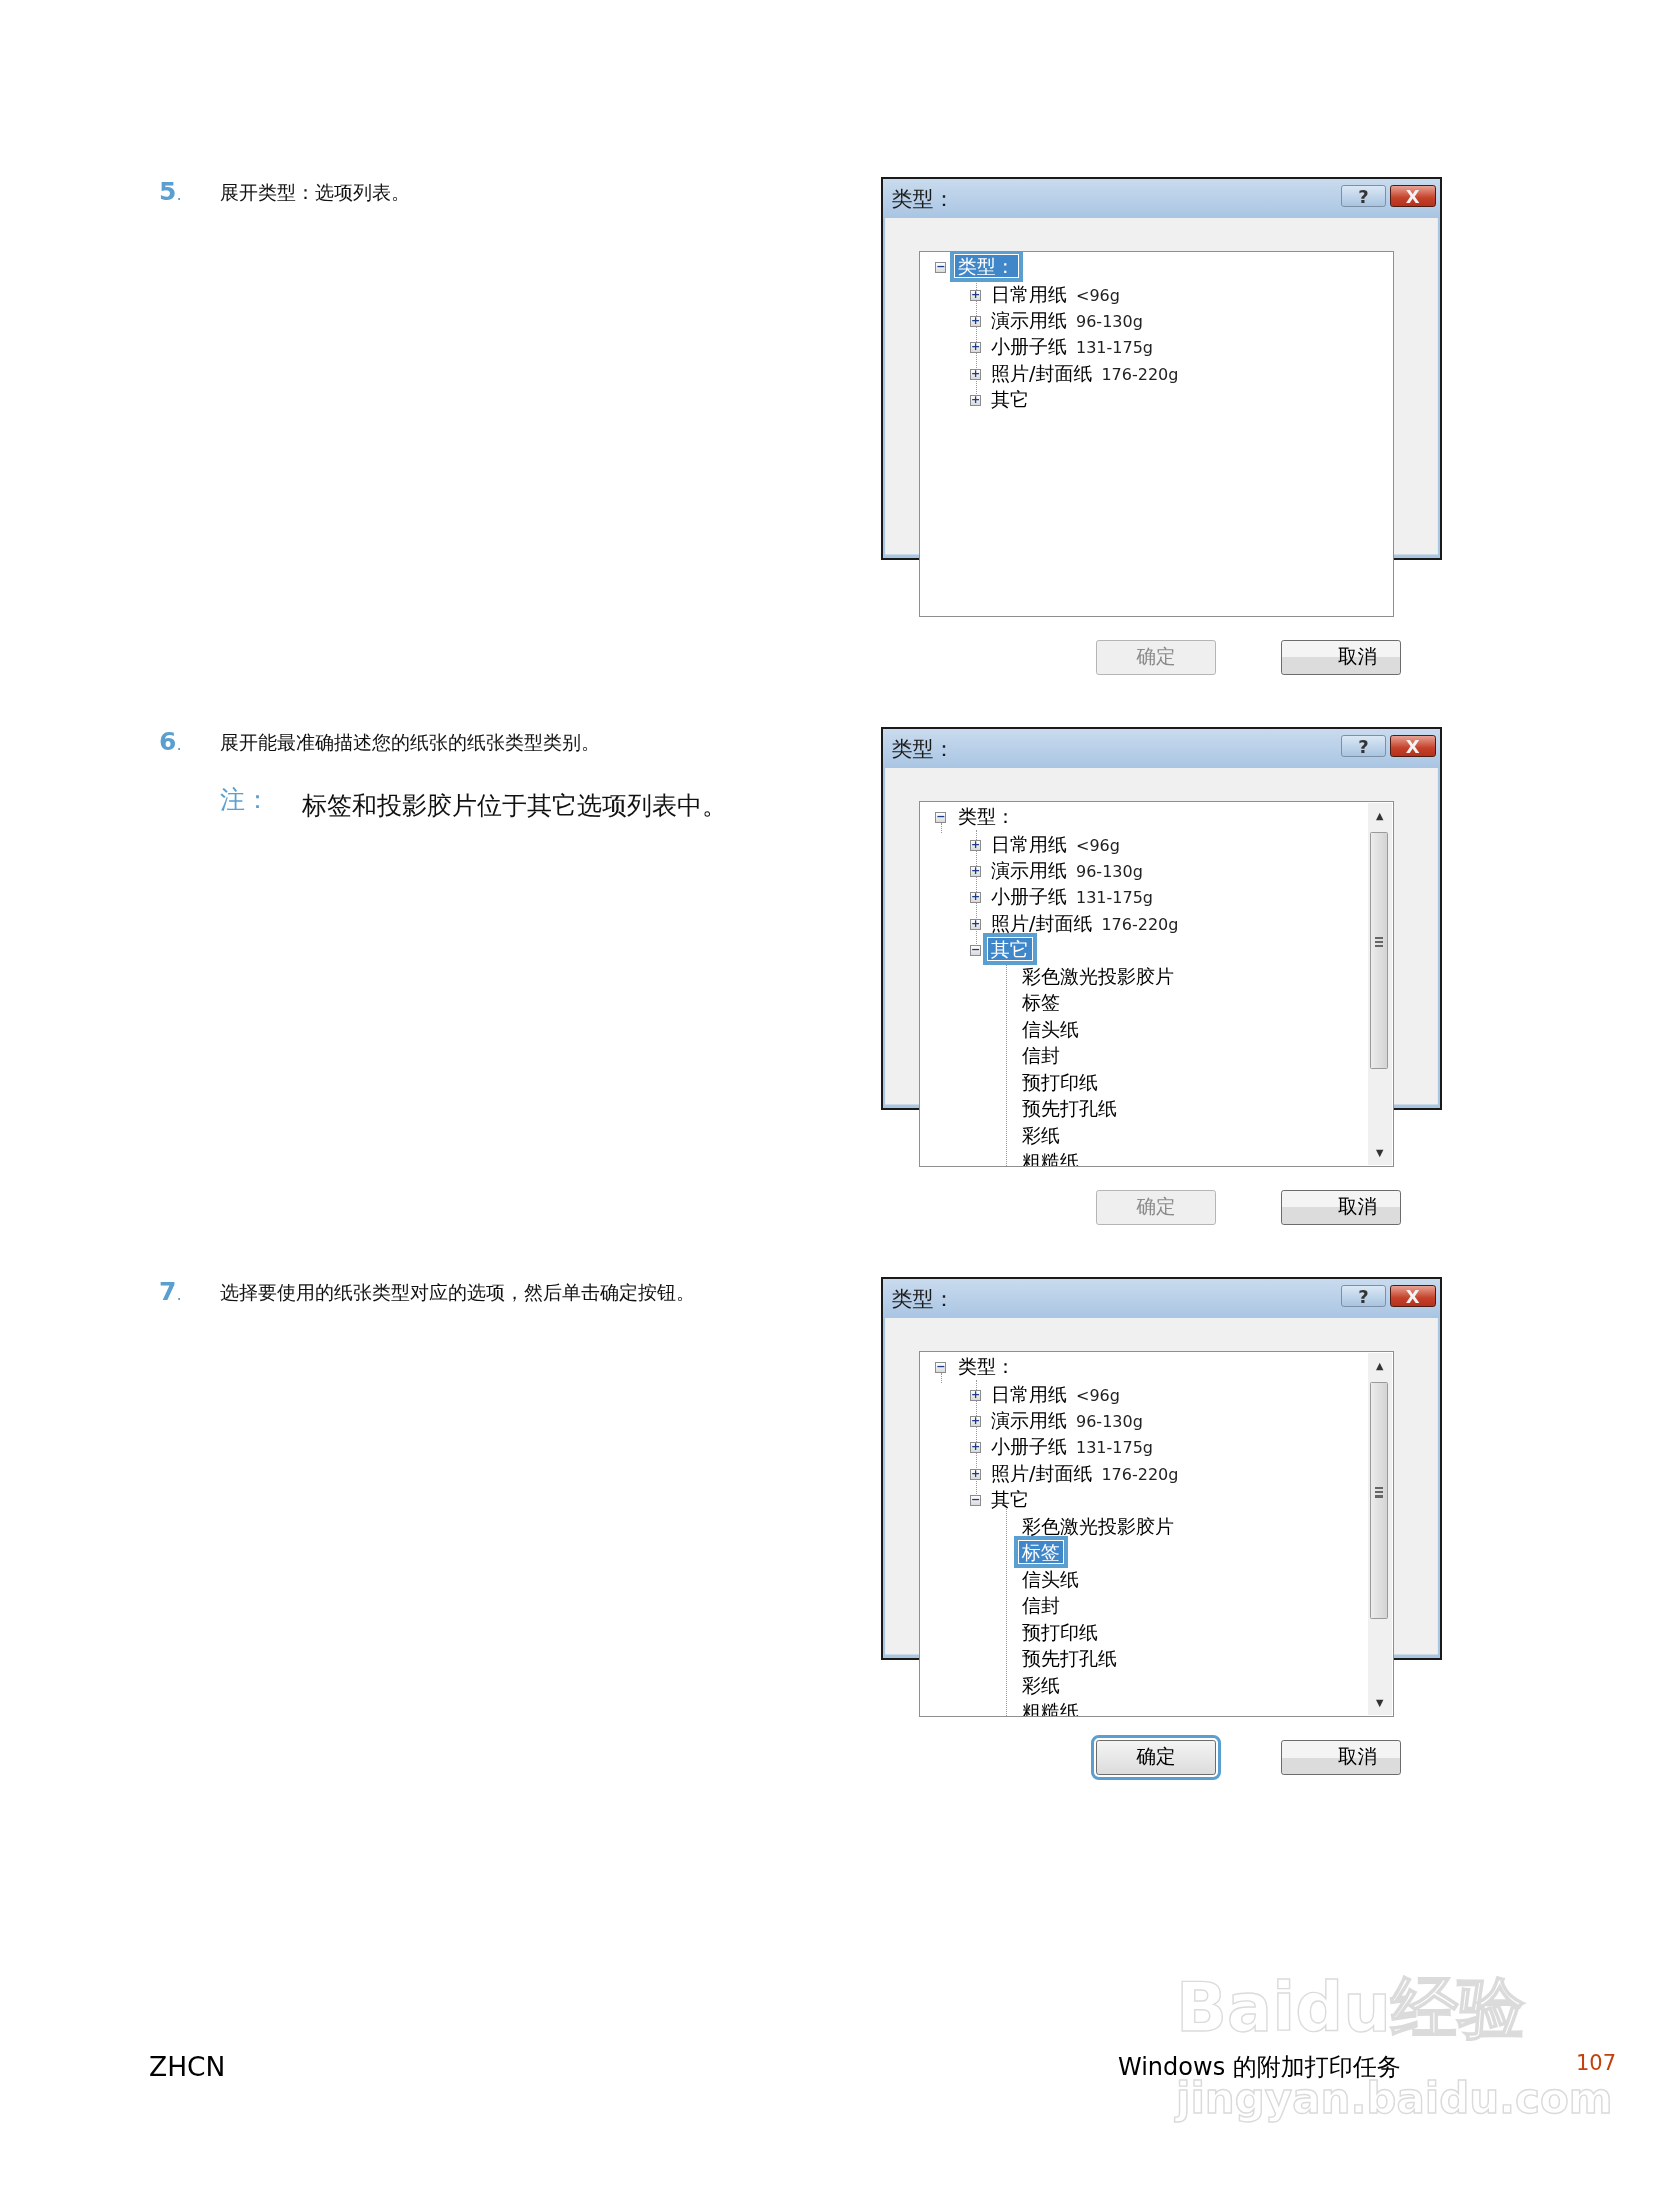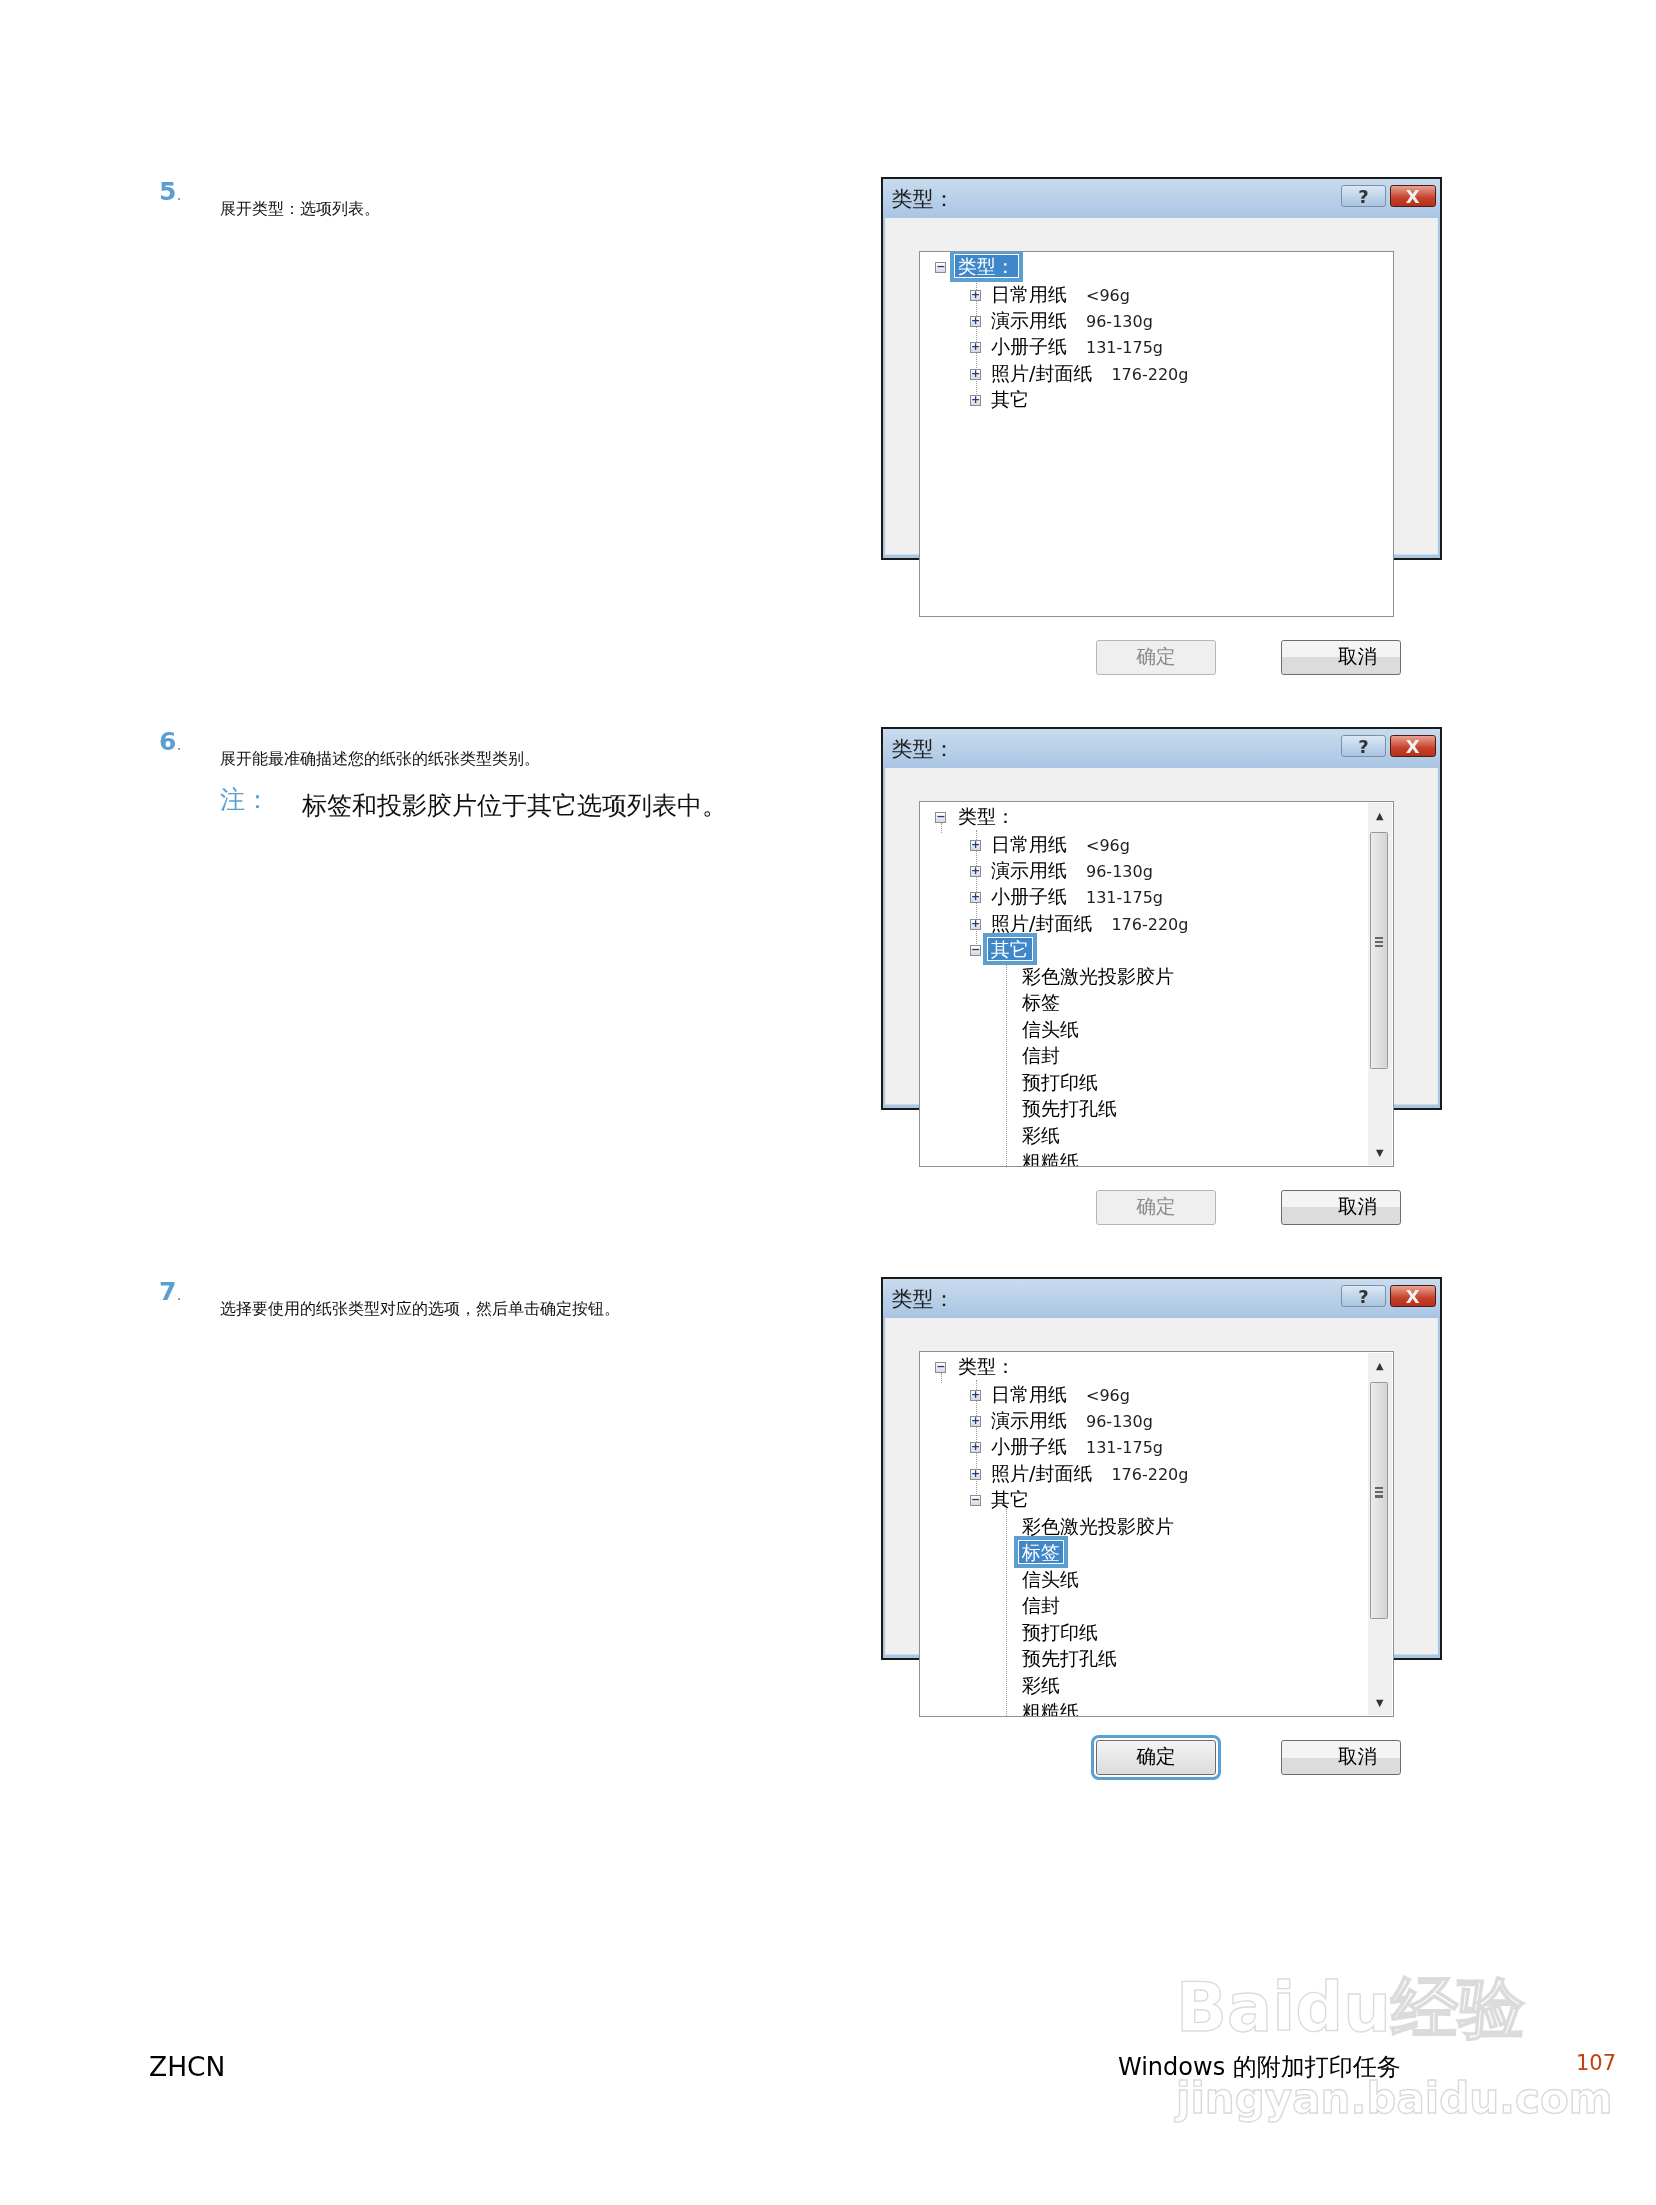--- a/index.html
+++ b/index.html
@@ -3,21 +3,21 @@
 <meta charset="utf-8">
 <style>
   html, body { margin:0; padding:0; }
   body {
     width:1657px; height:2205px; background:#ffffff; position:relative; overflow:hidden;
     font-family:"DejaVu Sans", "Liberation Sans", sans-serif; color:#111;
   }
   .step { position:absolute; left:159px; width:626px; }
   .step-num { position:absolute; left:0; top:0; font-weight:bold; font-size:25px; color:#5b9fd0; }
   .step-num .dot { font-weight:normal; font-size:16.7px; }
-  .step-text { position:absolute; left:61px; top:16px; font-size:16px; line-height:31px; width:557px; }
+  .step-text { position:absolute; left:61px; top:0; font-size:19px; line-height:31px; width:557px; }
   .note { position:absolute; left:61px; font-size:25px; }
   .note-label { color:#5b9fd0; }
   .note-text { position:absolute; left:82px; top:6px; white-space:nowrap; }
 
   .dialog {
     position:absolute; left:881px; width:561px; height:383px;
     background:#f0f0f0; border:2.1px solid #1a1a1a; box-sizing:border-box;
     box-shadow: inset 2.1px 0 0 #a9c6e2, inset -2.1px 0 0 #a9c6e2, inset 0 -3.5px 0 #a9c6e2;
   }
   .titlebar {
@@ -27,21 +27,21 @@
   .title-text { position:absolute; left:8.4px; top:5.6px; font-size:21px; color:#1b1b1b; }
   .tb-btn { position:absolute; top:5.6px; height:22px; border-radius:2.8px; box-sizing:border-box; font-weight:bold; font-size:18px; text-align:center; line-height:21px; }
   .help-btn { right:54px; width:45px; background:linear-gradient(#dbe8f5,#a9c4e0); border:1.4px solid #7b8fa7; color:#333; }
   .close-btn { right:4.2px; width:46px; background:linear-gradient(#e9a293,#c4412a 60%,#b7301c); border:1.4px solid #4c1b12; color:#f3f3f3; }
 
   .tree {
     position:absolute; left:36px; top:72px; width:475px; height:366px;
     background:#fff; border:1.4px solid #8f8f8f; box-sizing:border-box; overflow:hidden;
   }
   .tree-row { position:absolute; height:26.5px; font-size:19px; line-height:26.5px; white-space:nowrap; color:#000; }
-  .tree-row .weight { font-size:16px; color:#222; margin-left:19px; }
+  .tree-row .weight { font-size:16px; color:#222; margin-left:9px; }
   .expander {
     position:absolute; width:11px; height:11px; border:1.4px solid #8c8c8c; background:linear-gradient(#fff,#d9d9d9);
     box-sizing:border-box; font-size:11px; line-height:7.7px; text-align:center; color:#1b3d8e; font-weight:bold;
   }
   .vline { position:absolute; border-left:1.4px dotted #999; }
   .selected {
     background:#3f87c9; color:#fff; padding:0 2.8px; outline:4.2px solid #5b9fd0; outline-offset:1.4px;
   }
   .scrollbar { position:absolute; right:1.4px; top:1.4px; width:24px; bottom:1.4px; background:#f0f0f0; }
   .sb-up, .sb-down { position:absolute; left:0; width:24px; height:25px; font-size:9.7px; text-align:center; line-height:25px; color:#333; }

